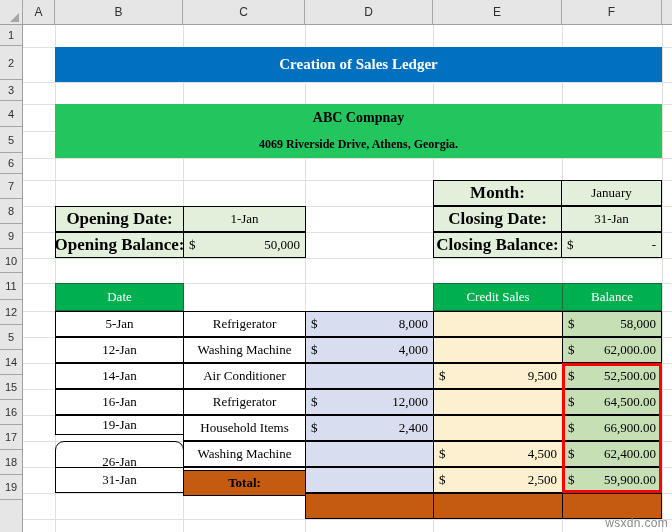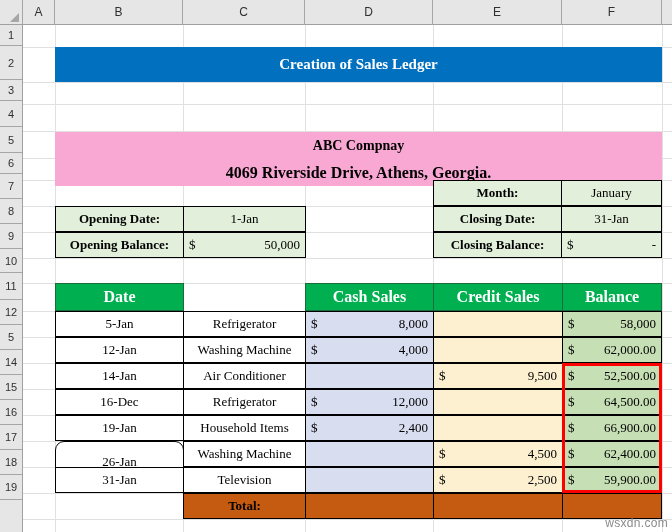--- a/index.html
+++ b/index.html
@@ -87,52 +87,51 @@
 
   
   .title-banner {
     background: #0070bf;
     color: #ffffff;
     font-weight: bold;
     font-size: 15px;
     justify-content: center;
   }
   .company-banner {
-    background: #f9a8d4;
+    background: #22c55e;
     color: #000000;
     font-weight: bold;
     justify-content: center;
-    margin-top: 28px;
   }
 
   
   .infobox {
     background: #e2efda;
     border: 1px solid #000000;
   }
   .info-label {
-    font-weight: bold; font-size: 13px;
+    font-weight: bold; font-size: 17px;
     justify-content: center;
   }
   .info-value { font-size: 13px; justify-content: center; }
   .money-cell {
     position: absolute;
     display: flex; align-items: center;
     font-size: 13px;
     padding: 0 5px 0 5px;
   }
   .money-cell .sym { flex: 0 0 auto; }
   .money-cell .amt { flex: 1 1 auto; text-align: right; }
 
   
   .th {
     background: #00b050;
     color: #ffffff;
-    font-weight: bold;
-    font-size: 16px;
+    font-weight: normal;
+    font-size: 13px;
     justify-content: center;
     border: 1px solid #1a6b3c;
   }
   .td {
     background: #ffffff;
     border: 1px solid #000000;
   }
   .td-cash   { background: #d9ddf0; border: 1px solid #000000; }
   .td-credit { background: #fdf0d0; border: 1px solid #000000; }
   .td-bal    { background: #c6dfb4; border: 1px solid #000000; }
@@ -224,21 +223,21 @@
       <div class="rowhead" style="height: 25px;">15</div>
       <div class="rowhead" style="height: 25px;">16</div>
       <div class="rowhead" style="height: 25px;">17</div>
       <div class="rowhead" style="height: 25px;">18</div>
       <div class="rowhead" style="height: 25px;">19</div>
     </div>
 
   <div class="cell title-banner" style="left:55px; top:47px; width:607px; height:35px;">Creation of Sales Ledger</div>
 
   <div class="cell company-banner" style="left:55px; top:104px; width:607px; height:27px; font-size:14px;">ABC Compnay</div>
-  <div class="cell company-banner" style="left:55px; top:131px; width:607px; height:27px; font-size:16px;">4069 Riverside Drive, Athens, Georgia.</div>
+  <div class="cell company-banner" style="left:55px; top:131px; width:607px; height:27px; font-size:12px;">4069 Riverside Drive, Athens, Georgia.</div>
 
   <div class="cell infobox info-label" style="left:433px; top:180px; width:129px; height:26px;">Month:</div>
   <div class="cell infobox info-label" style="left:433px; top:206px; width:129px; height:26px;">Closing Date:</div>
 
   <div class="cell infobox info-value" style="left:561px; top:180px; width:101px; height:26px;">January</div>
   <div class="cell infobox info-value" style="left:561px; top:206px; width:101px; height:26px;">31-Jan</div>
 
   <div class="cell infobox info-label" style="left:433px; top:232px; width:129px; height:26px;">Closing Balance:</div>
   <div class="infobox money-cell" style="left:561px; top:232px; width:101px; height:26px;">
     <span class="sym">$</span>
@@ -248,21 +247,20 @@
   <div class="cell infobox info-label" style="left:55px; top:206px; width:129px; height:26px;">Opening Date:</div>
   <div class="cell infobox info-value" style="left:183px; top:206px; width:123px; height:26px;">1-Jan</div>
 
   <div class="cell infobox info-label" style="left:55px; top:232px; width:129px; height:26px;">Opening Balance:</div>
   <div class="infobox money-cell" style="left:183px; top:232px; width:123px; height:26px;">
     <span class="sym">$</span>
     <span class="amt">50,000</span>
   </div>
 
   <div class="cell th" style="left:55px;  top:283px; width:129px; height:28px;">Date</div>
-  <div class="cell th" style="left:305px; top:283px; width:129px; height:28px;">Cash Sales</div>
   <div class="cell th" style="left:433px; top:283px; width:130px; height:28px;">Credit Sales</div>
   <div class="cell th" style="left:562px; top:283px; width:100px; height:28px;">Balance</div>
 
   <div id="ledger-rows">
       <div class="cell td c-center" style="left: 55px; top: 311px; width: 129px; height: 26px;">5-Jan</div>
       <div class="cell td c-center" style="left: 183px; top: 311px; width: 123px; height: 26px;">Refrigerator</div>
       <div class="money-cell td-cash" style="left: 305px; top: 311px; width: 129px; height: 26px;">
         <span class="sym">$</span>
         <span class="amt">8,000</span>
       </div>
@@ -295,35 +293,35 @@
         <span class="amt"></span>
       </div>
       <div class="money-cell td-credit" style="left: 433px; top: 363px; width: 130px; height: 26px;">
         <span class="sym">$</span>
         <span class="amt">9,500</span>
       </div>
       <div class="money-cell td-bal" style="left: 562px; top: 363px; width: 100px; height: 26px;">
         <span class="sym">$</span>
         <span class="amt">52,500.00</span>
       </div>
-      <div class="cell td c-center" style="left: 55px; top: 389px; width: 129px; height: 26px;">16-Dec</div>
+      <div class="cell td c-center" style="left: 55px; top: 389px; width: 129px; height: 26px;">16-Jan</div>
       <div class="cell td c-center" style="left: 183px; top: 389px; width: 123px; height: 26px;">Refrigerator</div>
       <div class="money-cell td-cash" style="left: 305px; top: 389px; width: 129px; height: 26px;">
         <span class="sym">$</span>
         <span class="amt">12,000</span>
       </div>
       <div class="money-cell td-credit" style="left: 433px; top: 389px; width: 130px; height: 26px;">
         <span class="sym"></span>
         <span class="amt"></span>
       </div>
       <div class="money-cell td-bal" style="left: 562px; top: 389px; width: 100px; height: 26px;">
         <span class="sym">$</span>
         <span class="amt">64,500.00</span>
       </div>
-      <div class="cell td c-center" style="left: 55px; top: 415px; width: 129px; height: 26px;">19-Jan</div>
+      <div class="cell td c-center" style="left: 55px; top: 415px; width: 129px; height: 20px;">19-Jan</div>
       <div class="cell td c-center" style="left: 183px; top: 415px; width: 123px; height: 26px;">Household Items</div>
       <div class="money-cell td-cash" style="left: 305px; top: 415px; width: 129px; height: 26px;">
         <span class="sym">$</span>
         <span class="amt">2,400</span>
       </div>
       <div class="money-cell td-credit" style="left: 433px; top: 415px; width: 130px; height: 26px;">
         <span class="sym"></span>
         <span class="amt"></span>
       </div>
       <div class="money-cell td-bal" style="left: 562px; top: 415px; width: 100px; height: 26px;">
@@ -353,21 +351,21 @@
       <div class="money-cell td-credit" style="left: 433px; top: 467px; width: 130px; height: 26px;">
         <span class="sym">$</span>
         <span class="amt">2,500</span>
       </div>
       <div class="money-cell td-bal" style="left: 562px; top: 467px; width: 100px; height: 26px;">
         <span class="sym">$</span>
         <span class="amt">59,900.00</span>
       </div>
     </div>
 
-  <div class="cell total-row total-label" style="left:183px; top:493px; width:123px; height:26px;">Total:</div>
+  <div class="cell total-row total-label" style="left:183px; top:470px; width:123px; height:26px;">Total:</div>
   <div class="cell total-row" style="left:305px; top:493px; width:129px; height:26px;"></div>
   <div class="cell total-row" style="left:433px; top:493px; width:130px; height:26px;"></div>
   <div class="cell total-row" style="left:562px; top:493px; width:100px; height:26px;"></div>
 
   <div class="red-box" style="left:562px; top:363px; width:100px; height:130px;"></div>
 
   <div class="watermark" style="right:4px; bottom:2px;">wsxdn.com</div>
 
 </div>
 

